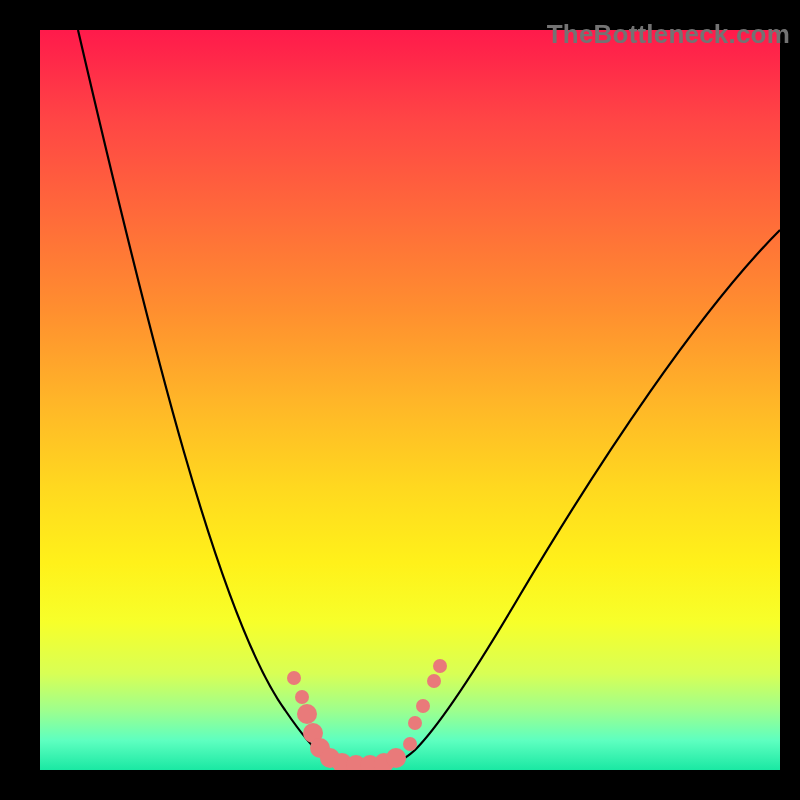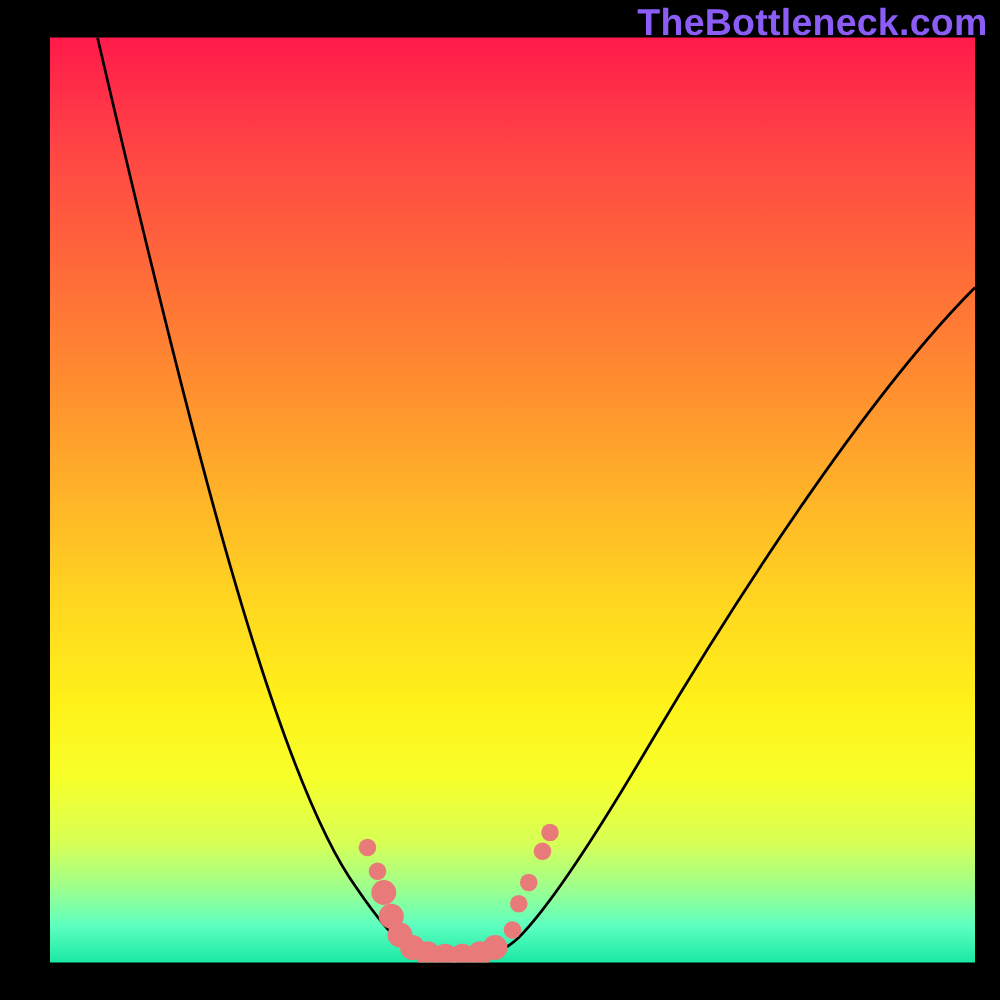--- a/index.html
+++ b/index.html
@@ -34,26 +34,26 @@
       #fff11a 72%,
       #f7ff2a 80%,
       #d8ff55 87%,
       #9dff8e 92%,
       #5effc0 96%,
       #1ae8a3 100%
     );
   }
   .watermark {
     position: absolute;
-    top: 2px;
+    top: 19px;
     right: 10px;
     font-family: Arial, Helvetica, sans-serif;
-    font-size: 30px;
+    font-size: 26px;
     font-weight: 600;
-    color: #8b5cf6;
+    color: #737373;
     letter-spacing: 0.2px;
   }
   svg.curve {
     position: absolute;
     left: 0;
     top: 0;
     width: 740px;
     height: 740px;
   }
 </style>

